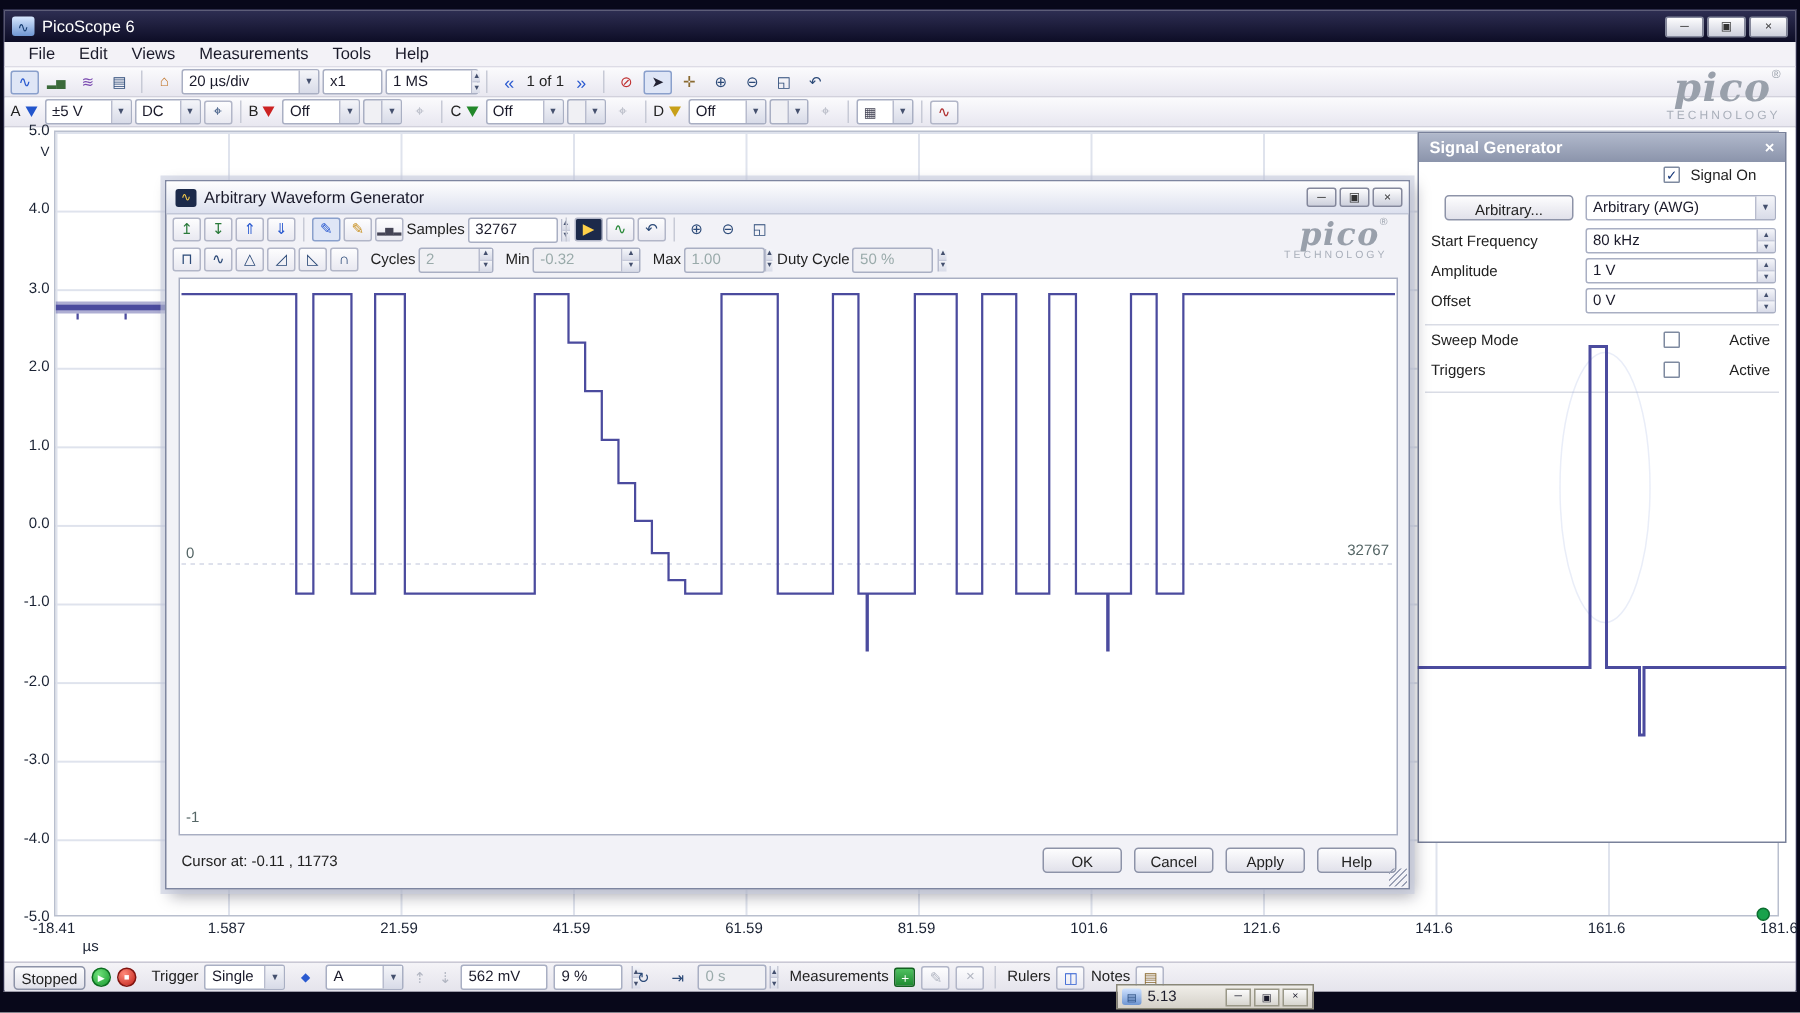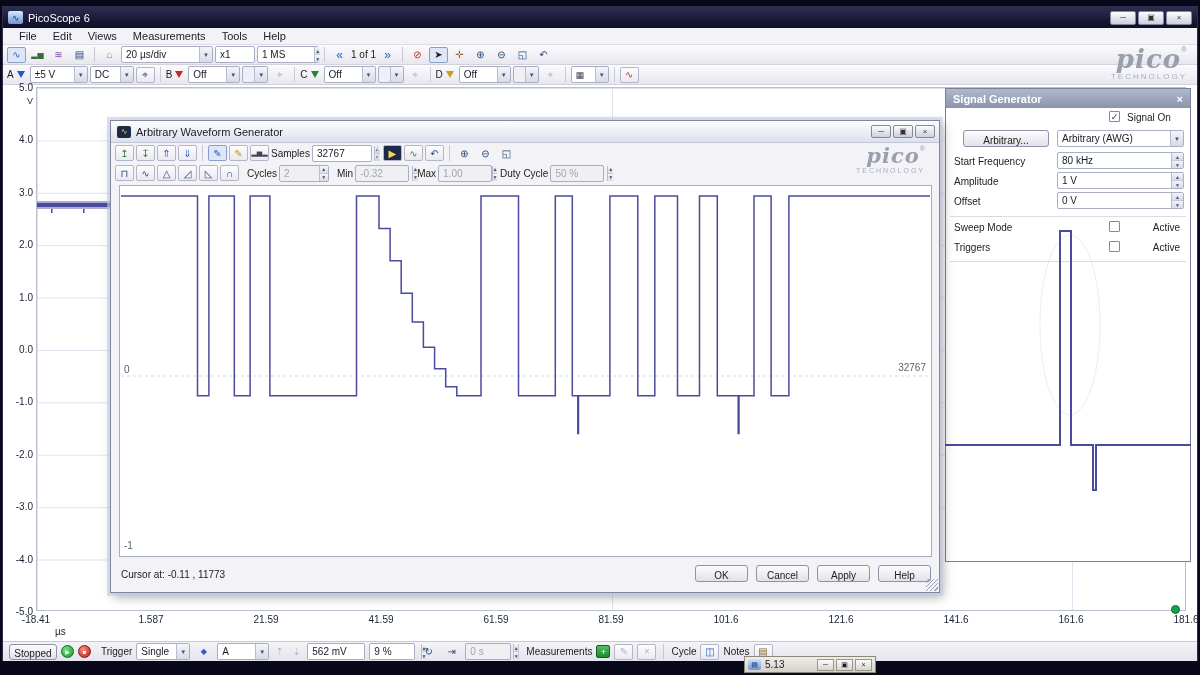--- a/index.html
+++ b/index.html
@@ -290,21 +290,21 @@
           <i>▲</i>
           <i>▼</i>
         </span>
     </div>
     <span class="sep"></span>
     <span class="lbl">Measurements</span>
     <span class="sq" style="background:linear-gradient(#4fc060,#1e8a30);border:1px solid #136020">+</span>
     <span class="ico dis btnlike">✎</span>
     <span class="ico dis btnlike">×</span>
     <span class="sep"></span>
-    <span class="lbl">Cycle</span>
+    <span class="lbl">Rulers</span>
     <span class="ico btnlike" style="color:#2a5ad0">◫</span>
     <span class="lbl">Notes</span>
     <span class="ico btnlike" style="color:#8a6a30">▤</span>
   </div>
 </div>
 
 <div class="dlg">
   <div class="dlg-title">
     <span class="dicon">∿</span>
     <span>Arbitrary Waveform Generator</span>
@@ -351,21 +351,21 @@
     <span class="ico btnlike">∩</span>
     <span class="lbl" style="margin-left:6px">Cycles</span>
     <div class="spin dis" style="width:50px">
       <span>2</span>
       <span class="spa">
           <i>▲</i>
           <i>▼</i>
         </span>
     </div>
     <span class="lbl" style="margin-left:6px">Min</span>
-    <div class="spin dis" style="width:54px">
+    <div class="spin dis" style="width:72px">
       <span>-0.32</span>
       <span class="spa">
           <i>▲</i>
           <i>▼</i>
         </span>
     </div>
     <span class="lbl" style="margin-left:6px">Max</span>
     <div class="spin dis" style="width:54px">
       <span>1.00</span>
       <span class="spa">

